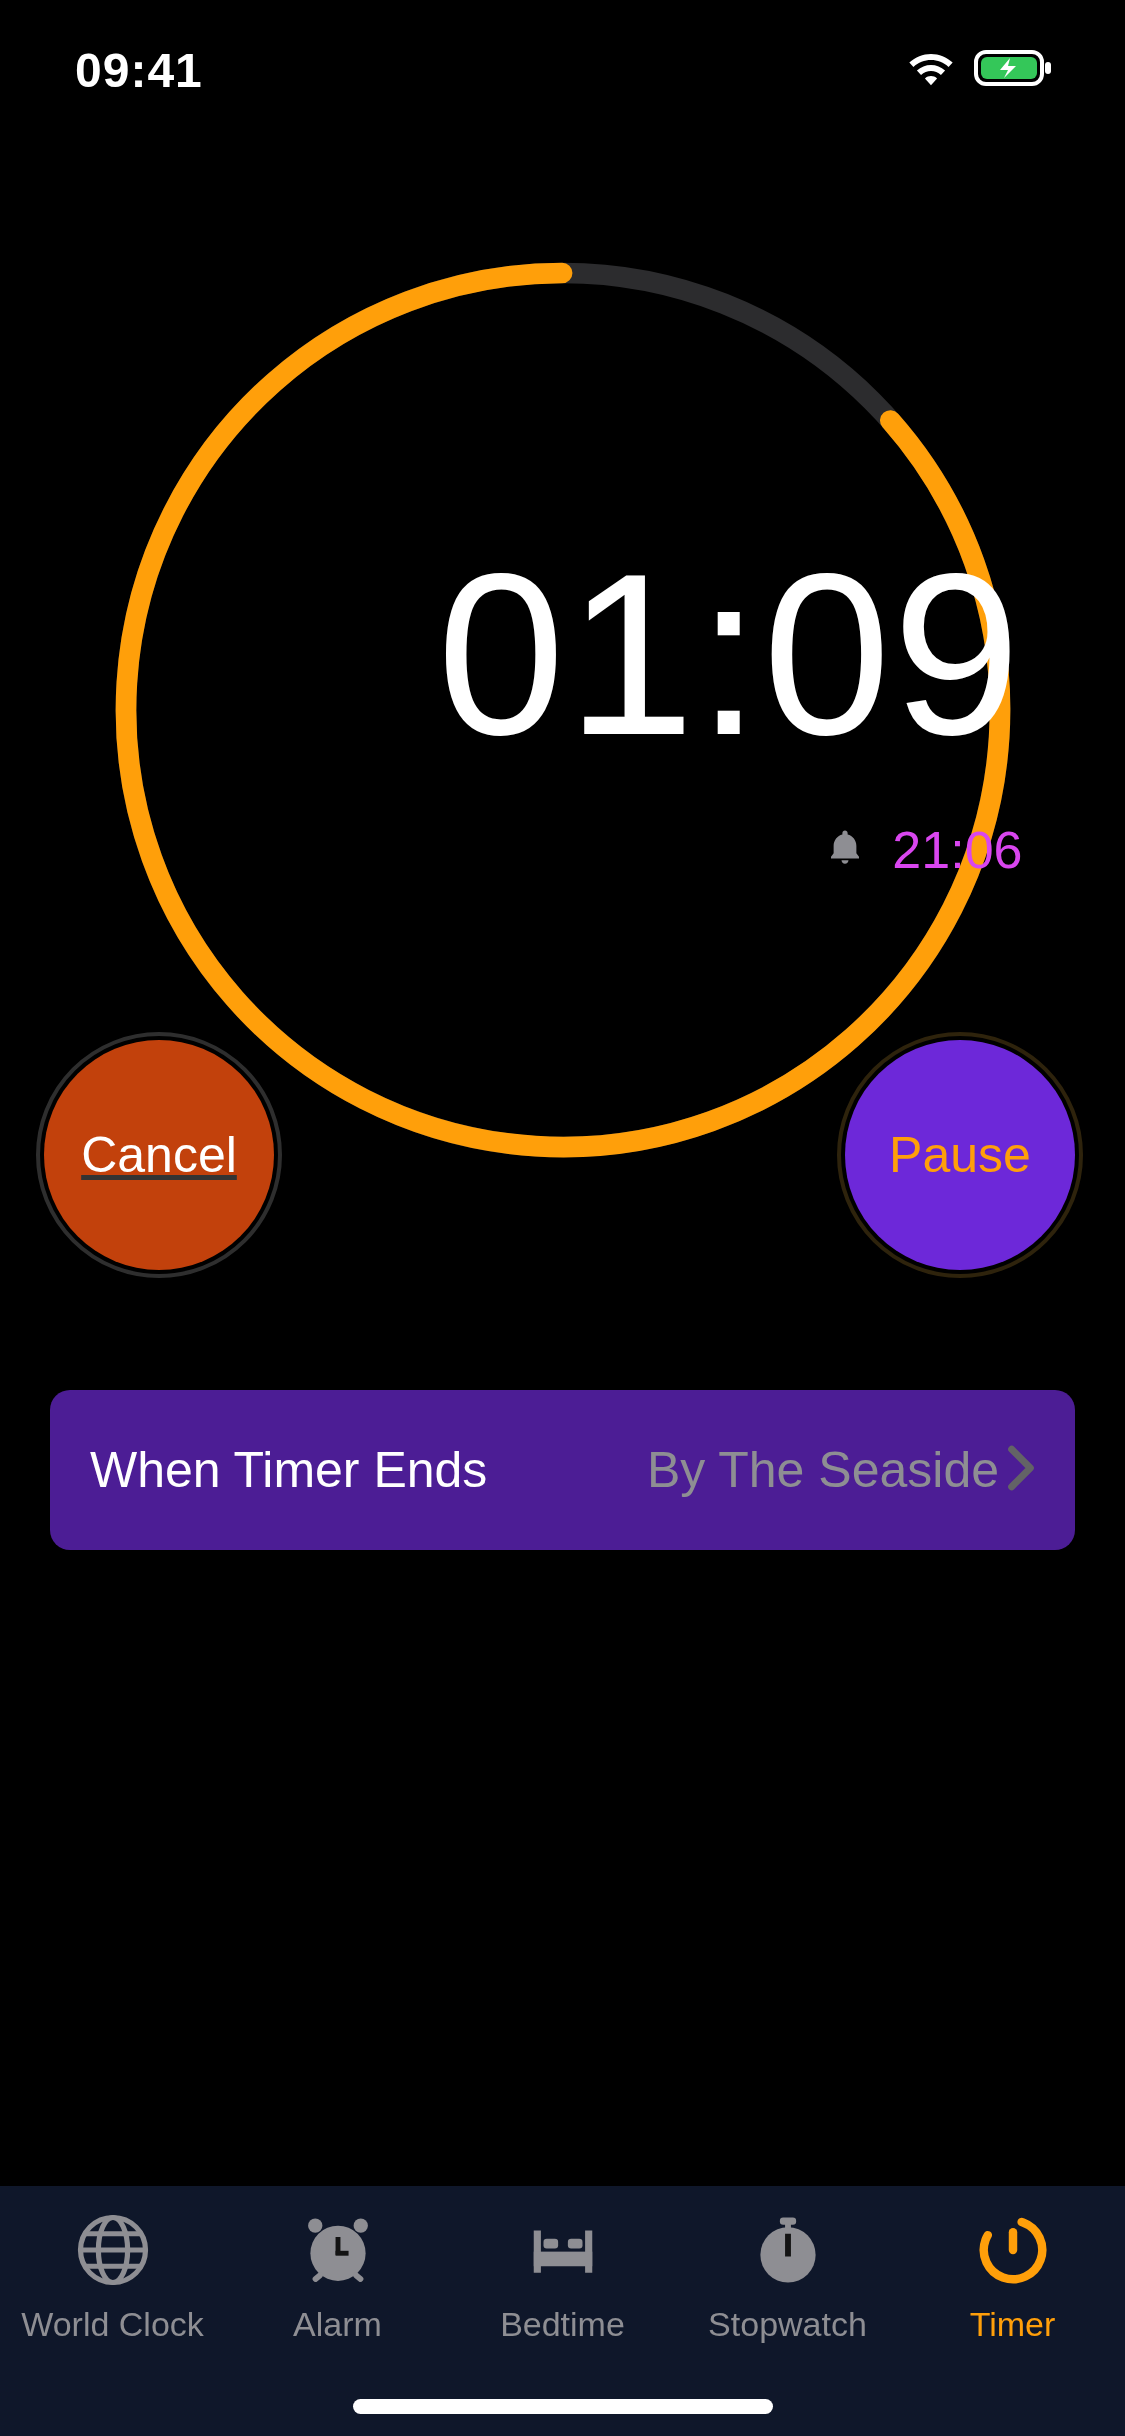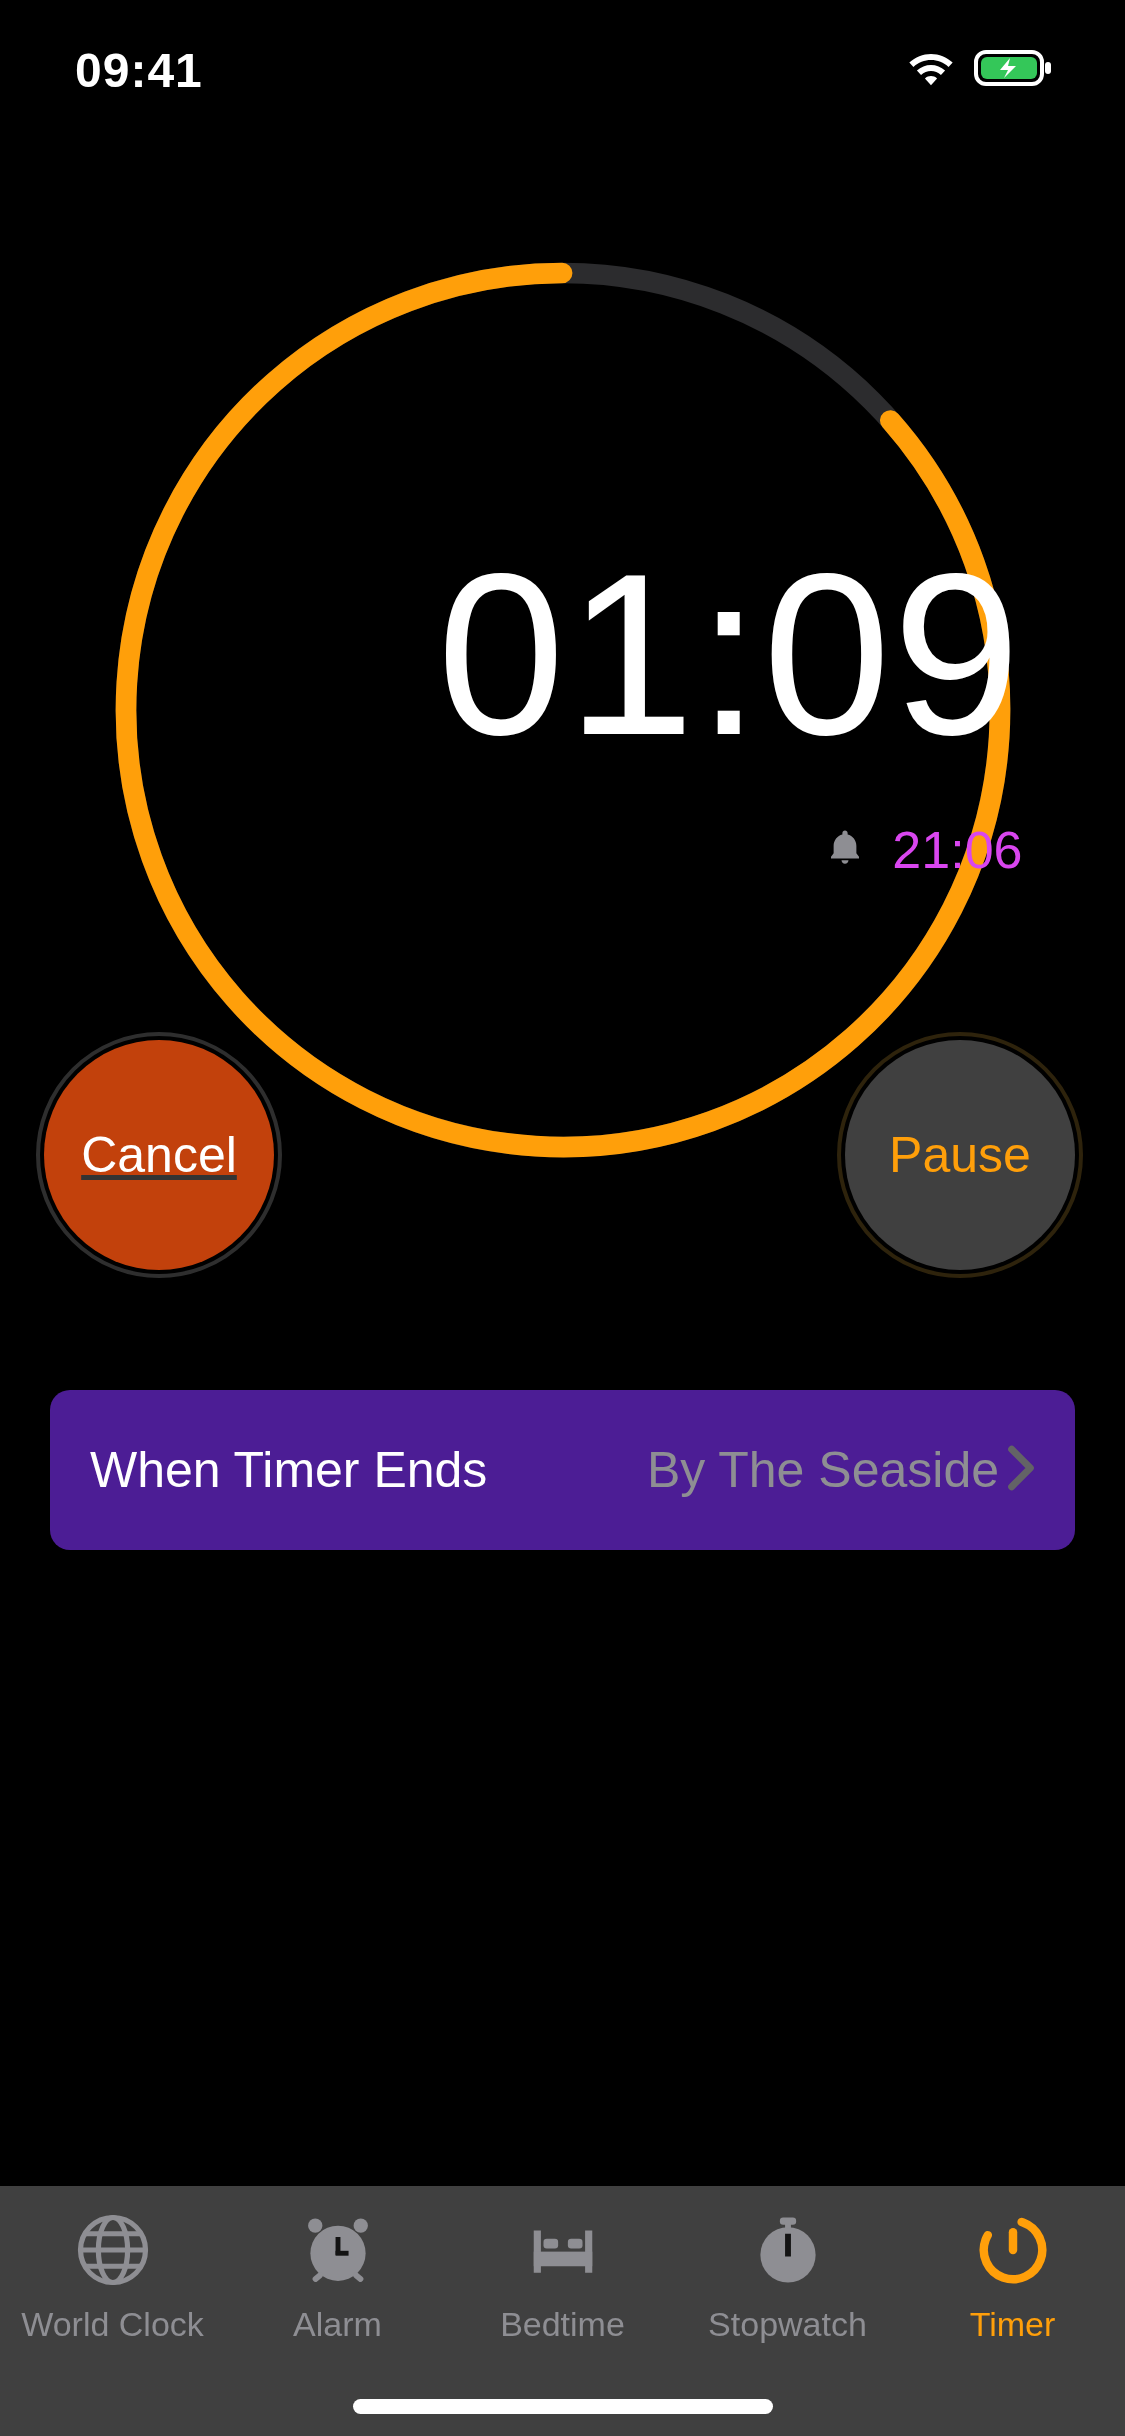--- a/index.html
+++ b/index.html
@@ -92,21 +92,21 @@
       left: 44px;
       background: #c2410c;
       color: #333333;
       text-decoration: underline;
     }
     .btn-cancel::before { border-color: #333333; }
     .btn-cancel .lbl { color: #fff; }
     .btn-pause {
       top: 1040px;
       right: 50px;
-      background: #404040;
+      background: #6d28d9;
       color: #33270d;
     }
     .btn-pause::before { border-color: #33270d; }
     .btn-pause .lbl { color: #ff9f0a; }
     .lbl { position: relative; z-index: 2; }
 
     
     .ends-row {
       position: absolute;
       top: 1390px;
@@ -128,21 +128,21 @@
       justify-content: flex-end;
     }
     .ends-row .value { font-size: 50px; color: #8e8e93; }
     .chevron { color: #636366; }
 
     
     .tabbar {
       position: absolute;
       left: 0; right: 0; bottom: 0;
       height: 250px;
-      background: #404040;
+      background: #0f172a;
       display: flex;
       justify-content: space-around;
       align-items: flex-start;
       padding-top: 25px;
     }
     .tab {
       display: flex;
       flex-direction: column;
       align-items: center;
       gap: 12px;

